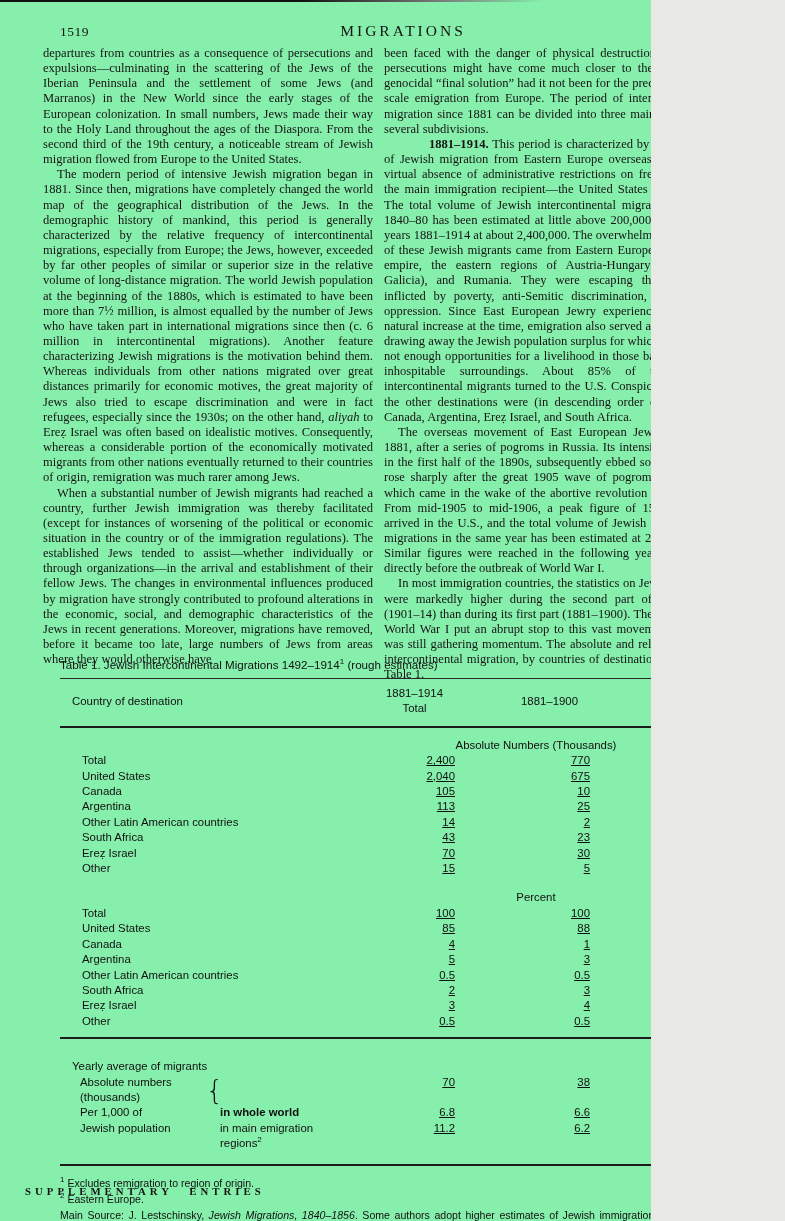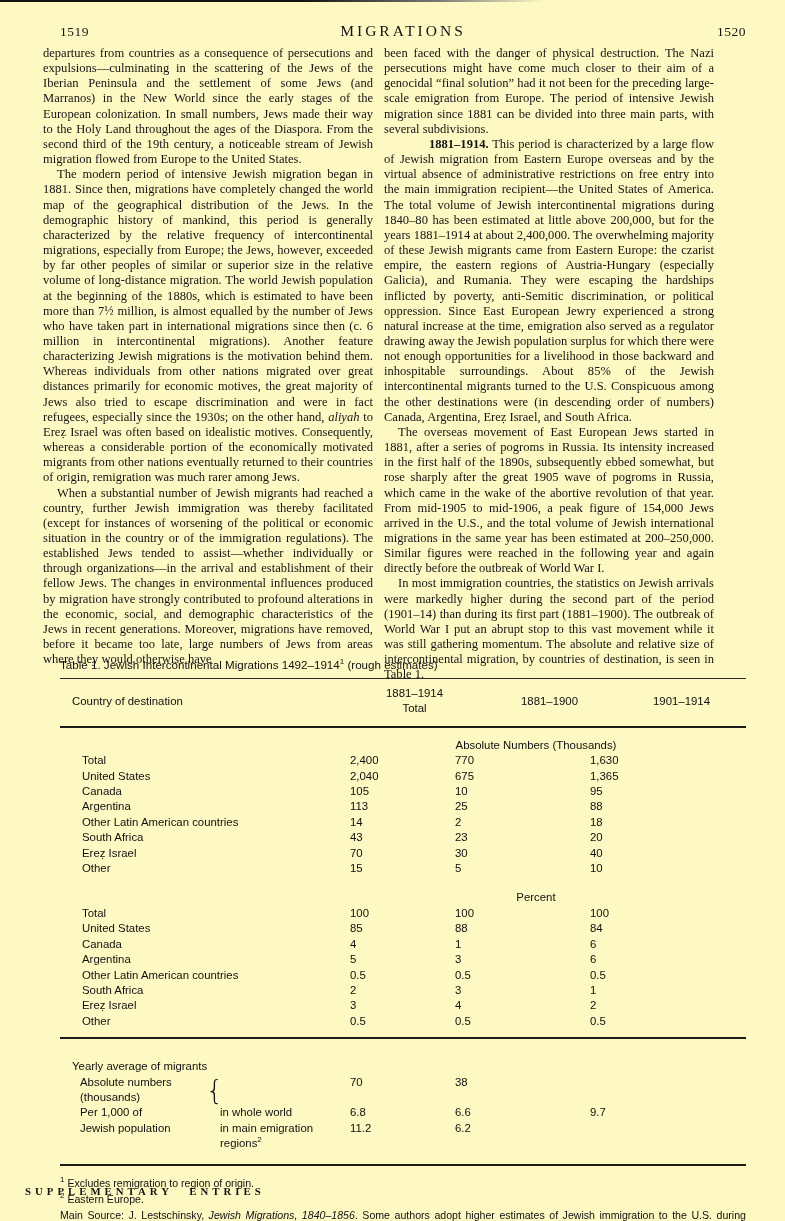--- a/index.html
+++ b/index.html
@@ -1,16 +1,16 @@
 <!DOCTYPE html>
 <html><head>
 <meta charset="utf-8">
 <style>
   html,body{margin:0;padding:0;background:#e8e8e4;}
-  #page{position:relative;width:785px;height:1221px;background:#fef9c3;overflow:hidden;
+  #page{position:relative;width:651px;height:1221px;background:#86efac;overflow:hidden;
         font-family:"Liberation Serif",serif;color:#141414;}
   .scan-artifact{position:absolute;top:0;left:0;width:545px;height:2px;
         background:linear-gradient(to right,#111 55%,#777 80%,transparent);}
   
   .header-row{position:absolute;top:22px;left:60px;width:686px;display:flex;
         justify-content:space-between;align-items:baseline;}
   .pageno{font-size:13.5px;letter-spacing:.5px;}
   .page-title{font-size:15.5px;letter-spacing:3px;}
   
   .cols{position:absolute;top:46px;left:43px;width:686px;display:flex;gap:11px;}
@@ -19,21 +19,21 @@
   .col p.ind{text-indent:14px;}
   .lead-bold{font-weight:bold;margin-left:31px;}
   .it{font-style:italic;}
   
   .tablewrap{position:absolute;top:658px;left:60px;width:686px;
         font-family:"Liberation Sans",sans-serif;font-size:11.4px;color:#101010;}
   .tbl-title{font-size:11.6px;margin:0 0 7px 0;}
   .rule-thin{border-top:1px solid #2a2a2a;height:0;}
   .rule-thick{border-top:2px solid #1c1c1c;height:0;}
   .trow{display:grid;grid-template-columns:290px 105px 135px 132px;line-height:15.4px;}
-  .trow .num{text-align:left;}
+  .trow .num{text-align:right;text-decoration:underline;}
   .thead-row{padding:7px 0 9px 0;align-items:center;}
   .th-label{padding-left:12px;}
   .th-num{text-align:right;padding-right:12px;}
   .th-stack{display:inline-block;text-align:center;}
   .sect-label{grid-column:2/5;text-align:center;}
   .row-label{padding-left:22px;}
   .yearly-hdr{padding-left:12px;line-height:15.4px;margin-top:8px;}
   .yr-label{padding-left:20px;display:flex;}
   .yr-left{width:126px;flex:none;}
   .yearly-block{position:relative;}
@@ -204,21 +204,21 @@
       <div class="trow">
         <div class="yr-label">
             <span class="yr-left">Absolute numbers (thousands)</span>
           </div>
         <div class="num">70</div>
           <div class="num">38</div>
       </div>
       <div class="trow">
         <div class="yr-label">
             <span class="yr-left">Per 1,000 of</span>
-            <span style="padding-left:14px;"><span>in whole world</span></span>
+            <span style="padding-left:14px;font-weight:bold;"><span>in whole world</span></span>
           </div>
         <div class="num">6.8</div>
           <div class="num">6.6</div>
           <div class="num">9.7</div>
       </div>
       <div class="trow">
         <div class="yr-label">
             <span class="yr-left">Jewish population</span>
             <span style="padding-left:14px;"><span>in main emigration regions</span><sup>2</sup></span>
           </div>

